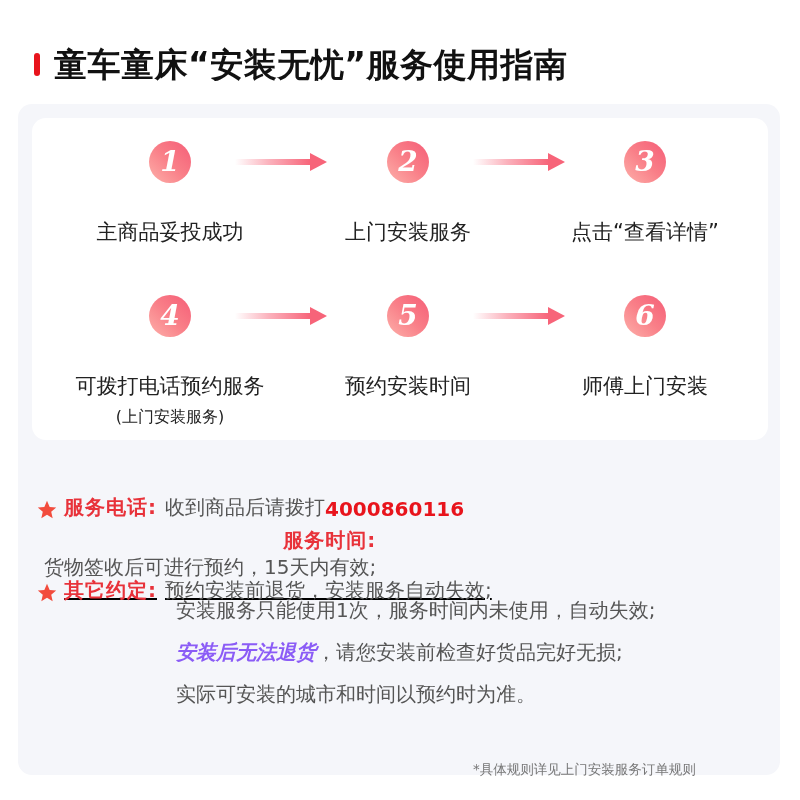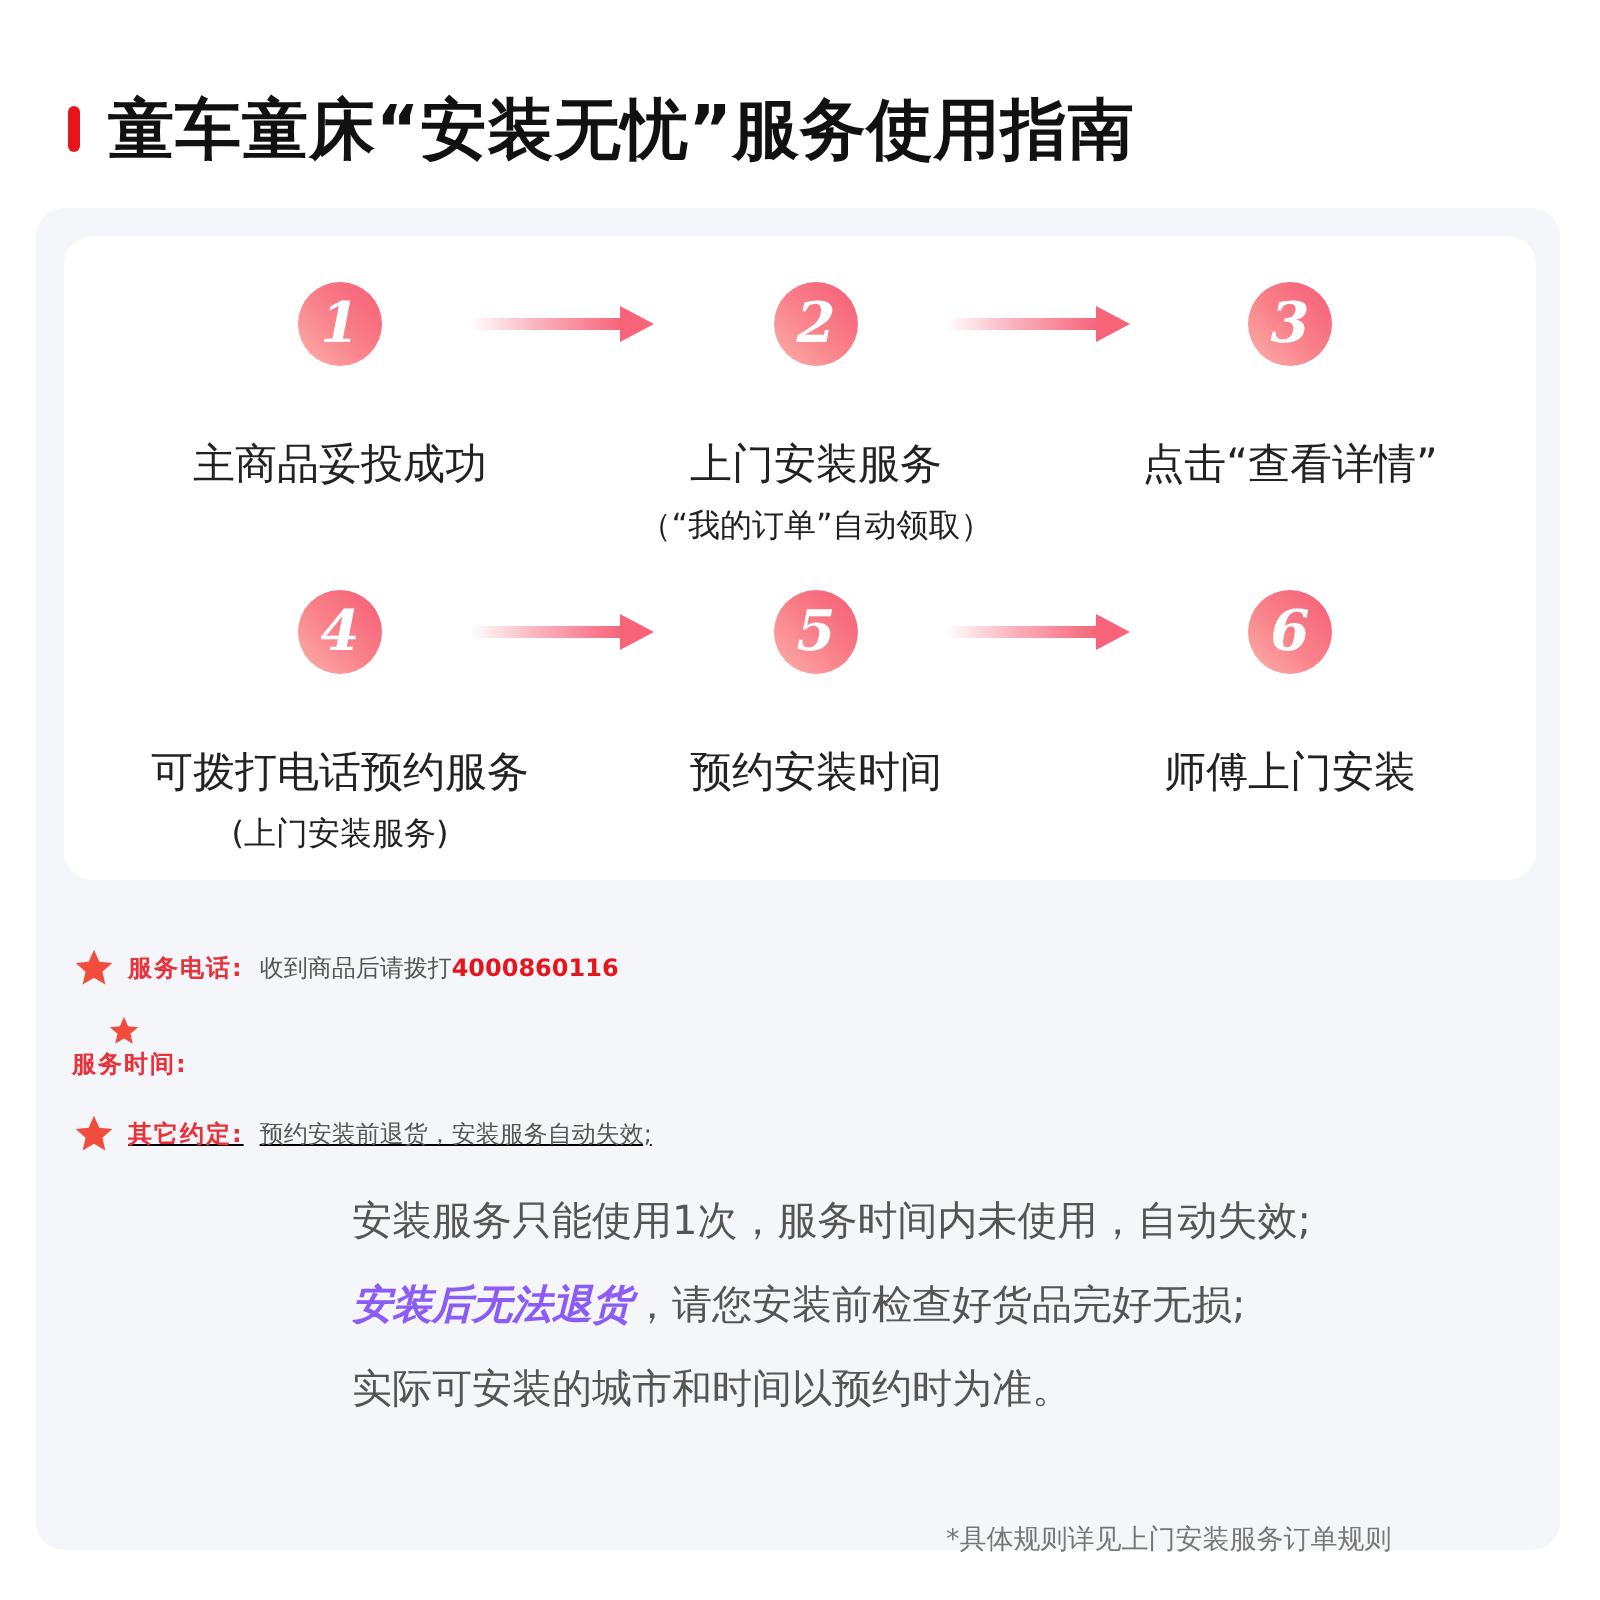--- a/index.html
+++ b/index.html
@@ -40,22 +40,22 @@
   .arrow .shaft {
     position: absolute; left: 0; top: 6px; width: 76px; height: 6px;
     background: linear-gradient(90deg, rgba(247,100,121,0) 0%, rgba(247,100,121,0.5) 45%, #f76479 100%);
   }
   .arrow .head {
     position: absolute; right: 0; top: 0; width: 0; height: 0;
     border-top: 9px solid transparent; border-bottom: 9px solid transparent;
     border-left: 17px solid #f76479;
   }
   .info-row {
-    position: absolute; left: 36px; height: 34px; display: flex; align-items: center;
-    font-size: 12px; white-space: nowrap;
+    position: absolute; left: 36px; height: 34px; display: flex; align-items: flex-end;
+    font-size: 20px; white-space: nowrap; margin-top: 20px;
   }
   .star { width: 22px; height: 22px; margin-right: 6px; display: inline-block; }
   .info-label { color: #e8323a; font-weight: bold; letter-spacing: 1px; }
   .info-text { color: #555; }
   .phone { color: #e8141c; font-weight: bold; }
   .cont-row {
     position: absolute; left: 176px; height: 34px; line-height: 34px;
     font-size: 20px; color: #555; white-space: nowrap;
   }
   .emph { color: #8b5cf6; font-weight: bold; font-style: italic; }
@@ -77,21 +77,20 @@
   <div class="label">主商品妥投成功</div>
 </div>
 <div class="arrow" style="left:235px; top:153px;">
     <div class="shaft"></div>
     <div class="head"></div>
   </div>
 
 <div class="step" style="left:288px; top:141px;">
   <div class="circle">2</div>
   <div class="label">上门安装服务</div>
-  <div class="sub">（“我的订单”自动领取）</div>
 </div>
 <div class="arrow" style="left:473px; top:153px;">
     <div class="shaft"></div>
     <div class="head"></div>
   </div>
 
 <div class="step" style="left:525px; top:141px;">
   <div class="circle">3</div>
   <div class="label">点击“查看详情”</div>
 </div>
@@ -127,20 +126,21 @@
   <span class="info-label">服务电话:</span>
   <span class="info-text" style="margin-left:8px;">收到商品后请拨打</span>
   <span class="phone">4000860116</span>
 </div>
 
 <div class="info-row" style="top:507px;flex-direction:column;">
   <svg class="star" viewBox="0 0 24 24">
       <polygon points="12,2 14.9,8.6 22,9.3 16.6,14 18.2,21 12,17.3 5.8,21 7.4,14 2,9.3 9.1,8.6" fill="#f24c3d"></polygon>
     </svg>
   <span class="info-label">服务时间:</span>
+  <span class="info-text" style="margin-left:8px;">货物签收后可进行预约，15天内有效;</span>
 </div>
 
 <div class="info-row" style="top:550px;text-decoration:underline;">
   <svg class="star" viewBox="0 0 24 24">
       <polygon points="12,2 14.9,8.6 22,9.3 16.6,14 18.2,21 12,17.3 5.8,21 7.4,14 2,9.3 9.1,8.6" fill="#f24c3d"></polygon>
     </svg>
   <span class="info-label">其它约定:</span>
   <span class="info-text" style="margin-left:8px;">预约安装前退货，安装服务自动失效;</span>
 </div>
 

